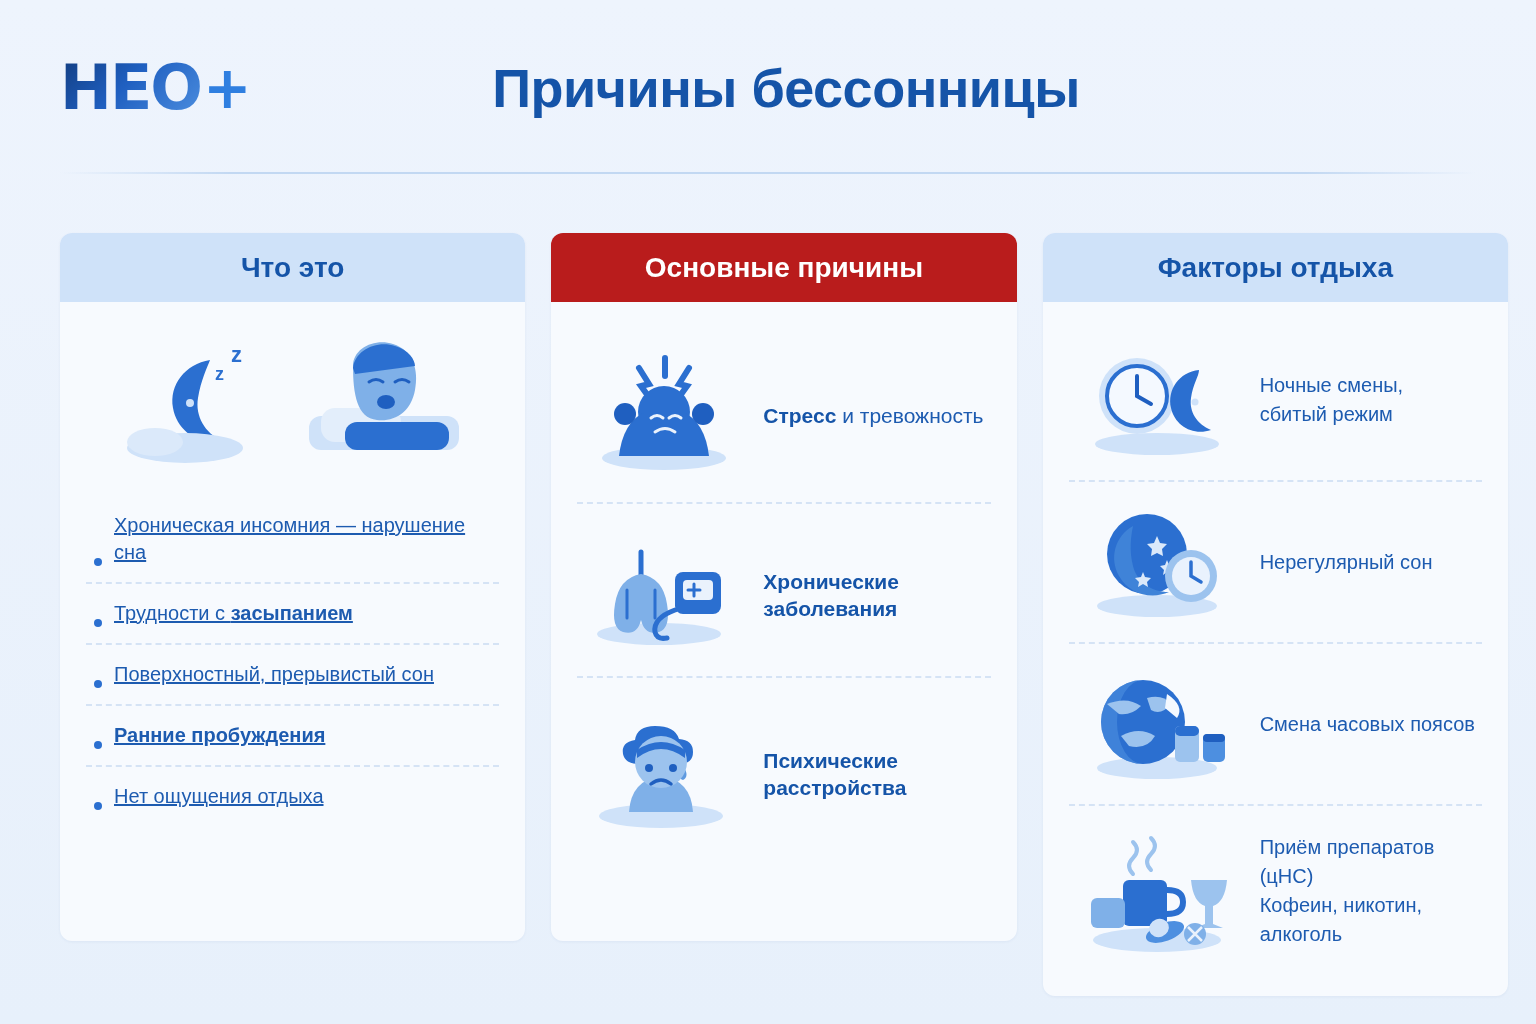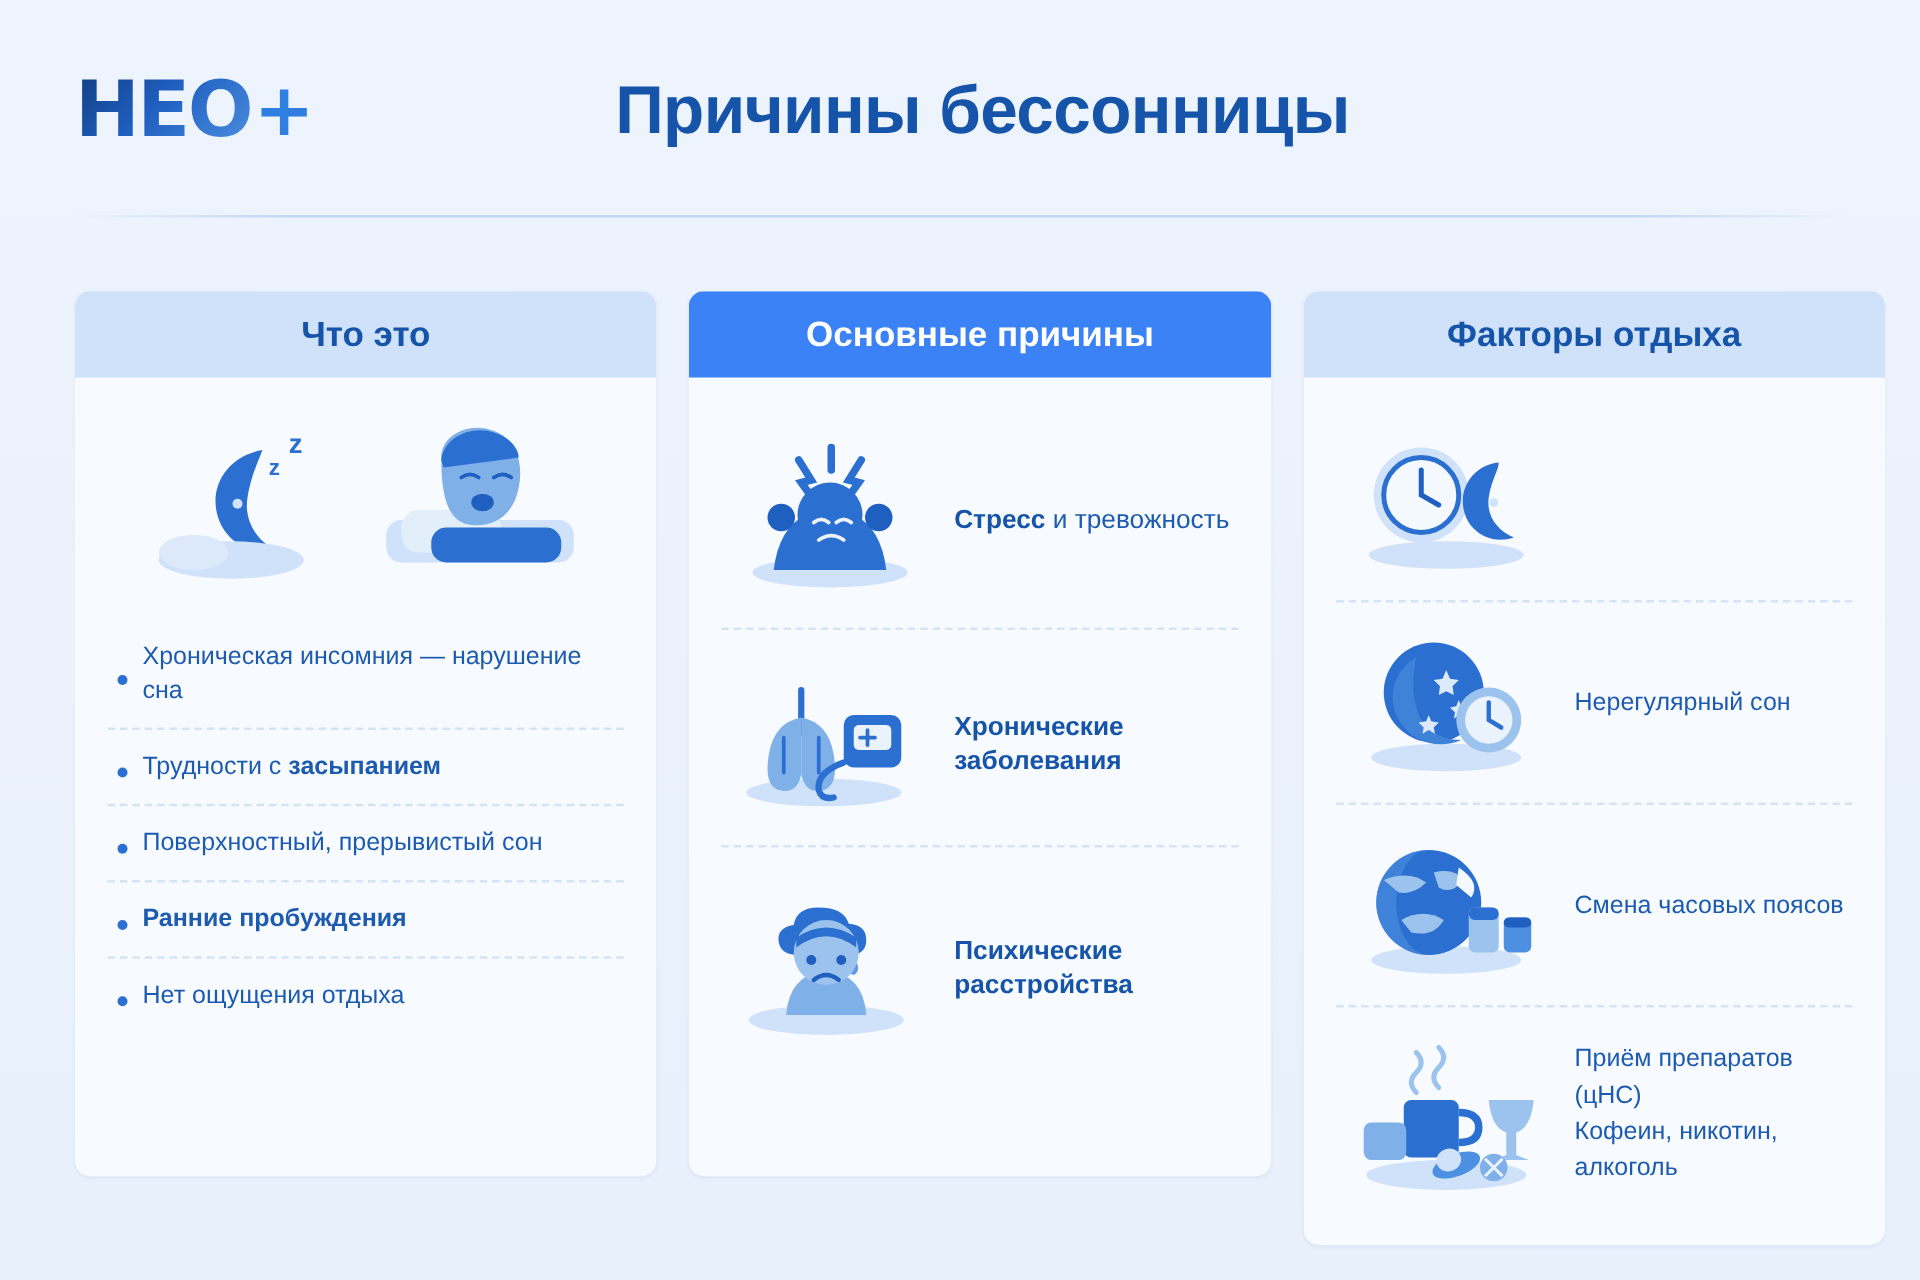--- a/index.html
+++ b/index.html
@@ -97,48 +97,49 @@
     text-align: center;
     font-size: 28px;
     font-weight: bold;
     padding: 19px 10px 18px;
   }
   .head-light {
     background: #cfe2f9;
     color: #1554a8;
   }
   .head-dark {
-    background: #3b82f6;
+    background: #b91c1c;
     color: #ffffff;
   }
   .card-body {
     padding: 18px 26px 20px;
     flex: 1;
   }
 
   
   .c1-art {
     height: 170px;
     display: flex;
     align-items: center;
     justify-content: center;
     gap: 6px;
   }
   .bullets {
     margin-top: 6px;
   }
   .bullet-row {
     display: flex;
-    align-items: center;
+    align-items: flex-end;
     gap: 12px;
     padding: 16px 4px 16px 8px;
     border-bottom: 2px dashed #d5e3f5;
     font-size: 20px;
     color: #1d5bb0;
     line-height: 1.35;
+    text-decoration: underline;
   }
   .bullet-row:last-child { border-bottom: none; }
   .bullet-row.bold { font-weight: bold; }
   .dot {
     width: 8px;
     height: 8px;
     border-radius: 50%;
     background: #2b6fd0;
     margin-top: 9px;
     flex: none;
@@ -338,20 +339,24 @@
             <svg width="175" height="120" viewBox="0 0 175 120">
               <ellipse cx="86" cy="104" rx="62" ry="11" fill="#cfe2f9"></ellipse>
               <circle cx="66" cy="56" r="38" fill="#cfe2f9"></circle>
               <circle cx="66" cy="56" r="30" fill="#f4f9ff"></circle>
               <circle cx="66" cy="56" r="30" fill="none" stroke="#2b6fd0" stroke-width="4"></circle>
               <path d="M66 36 l0 20 l14 8" stroke="#1f5fc0" stroke-width="4" fill="none" stroke-linecap="round"></path>
               <path d="M128 30 c-20 2 -32 20 -28 38 c4 18 22 28 40 22 c-14 -6 -22 -18 -20 -32 c2 -14 8 -22 8 -28 Z" fill="#2b6fd0"></path>
               <circle cx="124" cy="62" r="3.5" fill="#cfe2f9"></circle>
             </svg>
           </div>
+          <div class="risk-label">
+            <span class="l2">Ночные смены,</span>
+            <span class="l2">сбитый режим</span>
+          </div>
         </div>
 
         <div class="risk-row">
           <div class="risk-icon">
             <svg width="175" height="120" viewBox="0 0 175 120">
               <ellipse cx="86" cy="104" rx="60" ry="11" fill="#cfe2f9"></ellipse>
               <circle cx="76" cy="52" r="40" fill="#2b6fd0"></circle>
               <path d="M62 24 c-18 10 -24 32 -14 50 c10 18 32 24 50 16 c-18 0 -32 -10 -36 -26 c-4 -16 -2 -30 0 -40 Z" fill="#3f83d8"></path>
               <path d="M86 34 l3 7 7 1 -5 5 1 7 -6 -3 -6 3 1 -7 -5 -5 7 -1 Z" fill="#dbe9fa"></path>
               <path d="M96 58 l2 5 5 1 -4 4 1 5 -4 -3 -4 3 1 -5 -4 -4 5 -1 Z" fill="#dbe9fa"></path>

